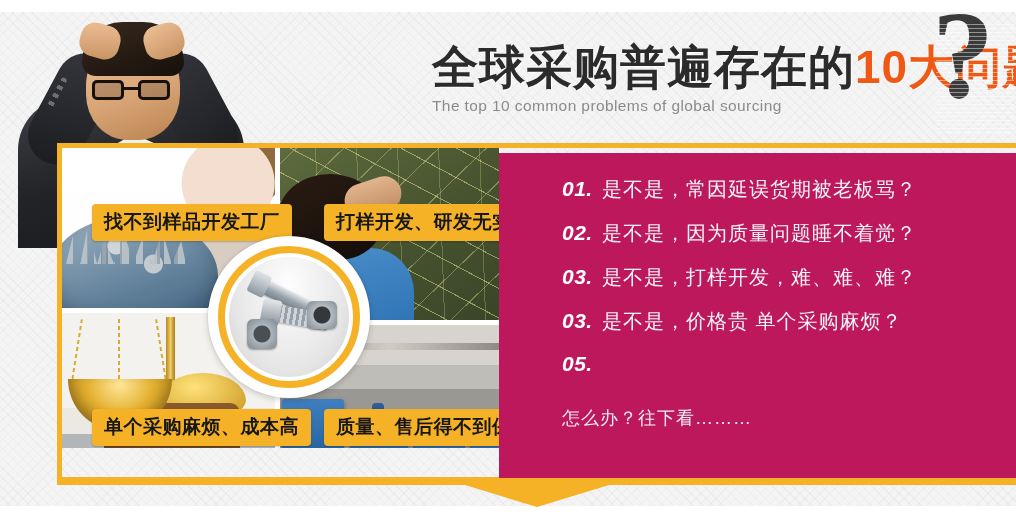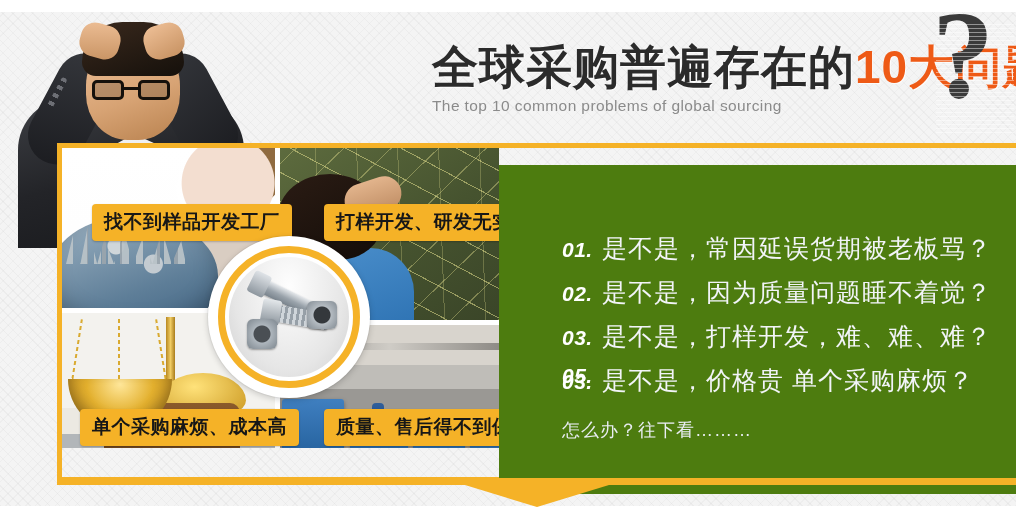--- a/index.html
+++ b/index.html
@@ -198,21 +198,21 @@
     color:#171717;
     font-size:19px;font-weight:bold;
     letter-spacing:.5px;
     padding:5px 12px 6px 12px;
     border-radius:4px;
     white-space:nowrap;
     box-shadow:0 1px 2px rgba(0,0,0,.22);
   }
   .chip-1{left:30px;top:56px;}
   .chip-2{left:262px;top:56px;}
-  .chip-3{left:18px;top:261px;}
+  .chip-3{left:30px;top:261px;}
   .chip-4{left:262px;top:261px;}
 
   
   .badge{
     position:absolute;left:146px;top:88px;width:162px;height:162px;border-radius:50%;
     background:#ffffff;
     box-shadow:0 0 0 1px rgba(0,0,0,.04), 0 2px 6px rgba(0,0,0,.18);
   }
   .badge-ring{
     position:absolute;left:10px;top:10px;width:142px;height:142px;border-radius:50%;
@@ -235,36 +235,36 @@
     background:repeating-linear-gradient(90deg,#cfd5da 0 3px,#97a0a8 3px 6px);}
   .bolt-b:after{content:"";position:absolute;left:-14px;top:-4px;width:19px;height:25px;border-radius:3px;
     background:linear-gradient(180deg,#e3e7ea,#8b949c);}
   .nut-a{left:18px;top:62px;width:30px;height:30px;border-radius:6px;
     background:radial-gradient(circle at 50% 50%, #4a4f54 0 8px, #aeb6bd 9px, #7d868e 100%);}
   .nut-b{left:78px;top:44px;width:30px;height:28px;border-radius:6px;
     background:radial-gradient(circle at 50% 50%, #34383c 0 8px, #b5bcc2 9px, #828b93 100%);}
 
   
   .navy{
-    position:absolute;left:442px;top:22px;width:517px;height:329px;
-    background:#4d7c0f;
+    position:absolute;left:442px;top:10px;width:517px;height:329px;
+    background:#be185d;
   }
   .navy-list{
     position:absolute;left:63px;top:23px;right:10px;
   }
   .q-row{
     display:flex;align-items:baseline;
     height:44px;
   }
   .q-num{
     font-style:italic;font-weight:bold;font-size:21px;color:#ffffff;
     width:40px;flex:0 0 40px;letter-spacing:.5px;
   }
   .q-text{
-    font-size:25px;color:#f2f4f8;letter-spacing:1px;white-space:nowrap;margin-top:44px;
+    font-size:20px;color:#f2f4f8;letter-spacing:1px;white-space:nowrap;
   }
   .q-foot{
     margin-top:10px;font-size:18px;color:#e9edf3;letter-spacing:1px;
   }
 
   
   .bottom-bar{
     position:absolute;left:57px;top:478px;width:959px;height:7px;background:#f5b227;
   }
   .bottom-arrow{

